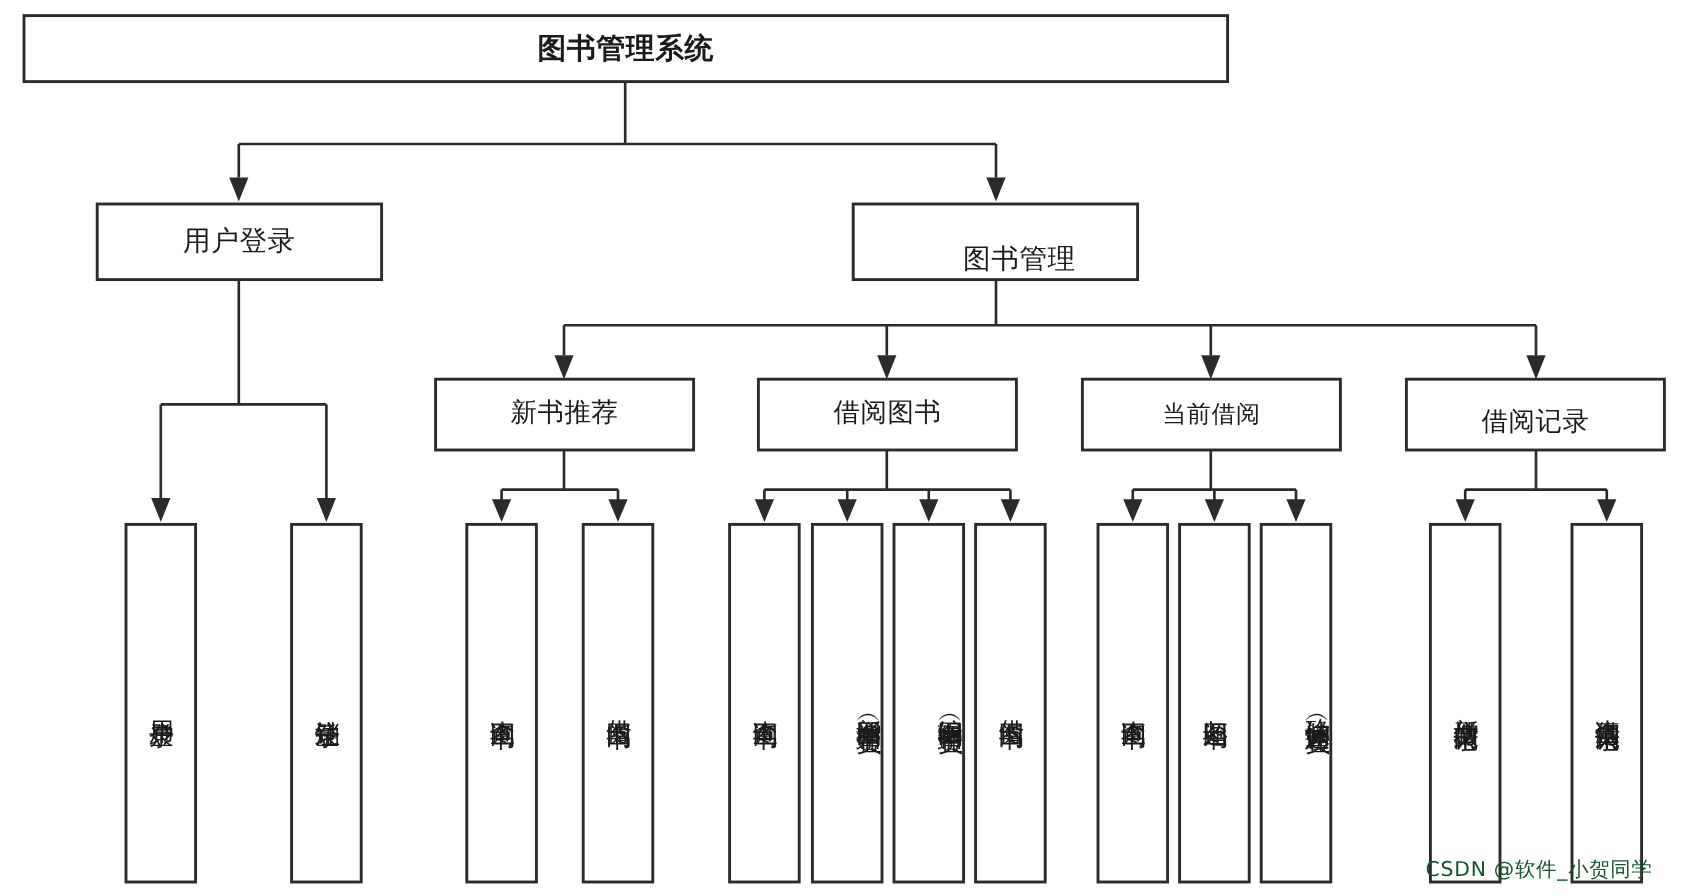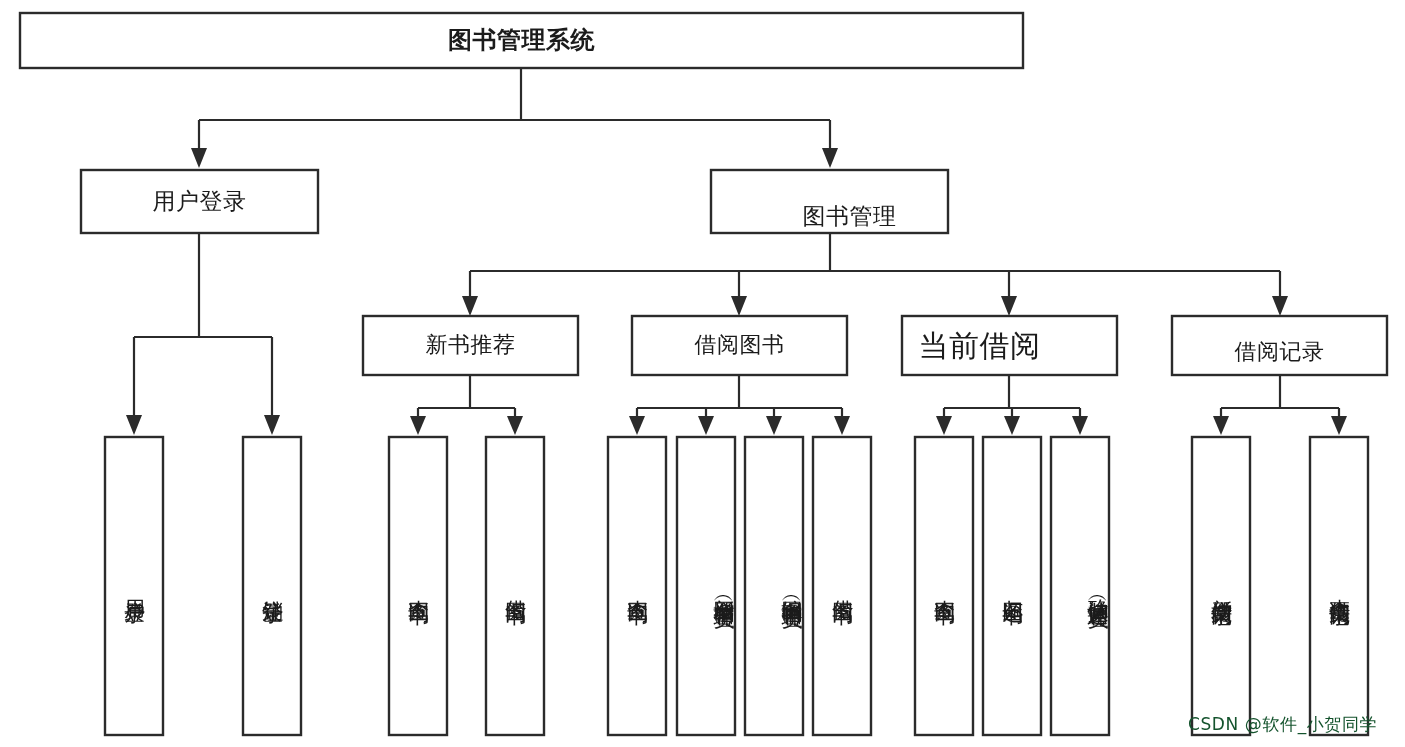--- a/index.html
+++ b/index.html
@@ -144,21 +144,21 @@
 
   </svg>
 
   <div class="node-label" style="left:20px; top:13px; width:1003px; height:55px; font-size:24px;font-weight:bold;">图书管理系统</div>
 
   <div class="node-label" style="left:81px; top:170px; width:237px; height:63px; font-size:23px;">用户登录</div>
   <div class="node-label" style="left:711px; top:170px; width:277px; height:63px; font-size:23px;margin-top:15px;">图书管理</div>
 
   <div class="node-label" style="left:363px; top:316px; width:215px; height:59px; font-size:22px;">新书推荐</div>
   <div class="node-label" style="left:632px; top:316px; width:215px; height:59px; font-size:22px;">借阅图书</div>
-  <div class="node-label" style="left:872px; top:316px; width:215px; height:59px; font-size:30px;">当前借阅</div>
+  <div class="node-label" style="left:902px; top:316px; width:215px; height:59px; font-size:20px;">当前借阅</div>
   <div class="node-label" style="left:1172px; top:316px; width:215px; height:72px; font-size:22px;">借阅记录</div>
 
   <div class="node-label vertical centered" style="left:105px; top:437px; width:58px; height:298px;">用户登录</div>
   <div class="node-label vertical centered" style="left:243px; top:437px; width:58px; height:298px;">注销登录</div>
 
   <div class="node-label vertical centered" style="left:389px; top:437px; width:58px; height:298px;">查询图书</div>
   <div class="node-label vertical centered" style="left:486px; top:437px; width:58px; height:298px;">借阅图书</div>
 
   <div class="node-label vertical centered" style="left:608px; top:437px; width:58px; height:298px;">查询图书</div>
   <div class="node-label vertical" style="left:677px; top:437px; width:58px; height:298px;">新增图书（管理员）</div>

